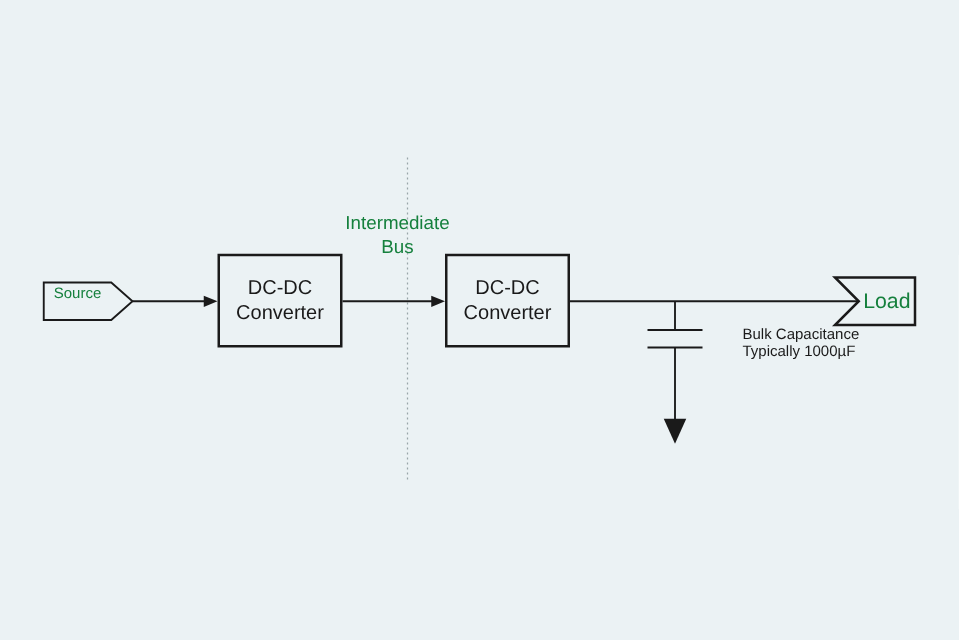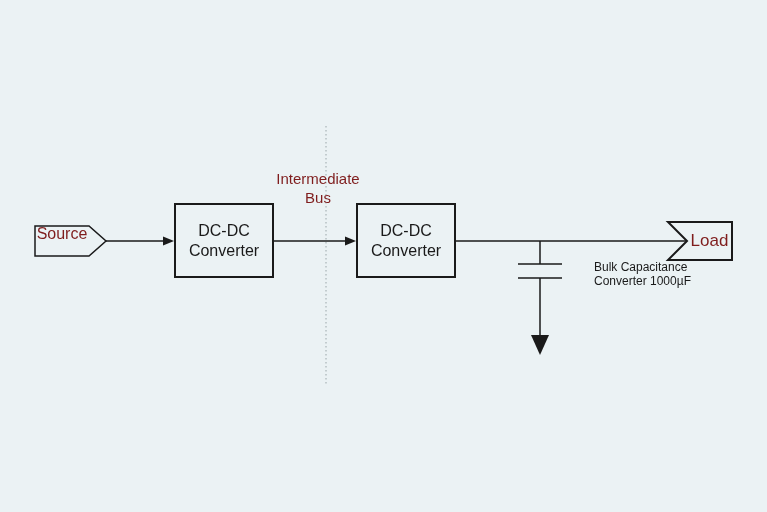--- a/index.html
+++ b/index.html
@@ -16,21 +16,21 @@
     background: #ebf2f4;
     overflow: hidden;
   }
   #shape-layer {
     position: absolute;
     left: 0;
     top: 0;
   }
   .label {
     position: absolute;
-    color: #7f1d1d;
+    color: #15803d;
     display: flex;
     align-items: center;
     justify-content: center;
     text-align: center;
   }
   .converter-box {
     position: absolute;
     box-sizing: border-box;
     width: 100px;
     height: 75px;
@@ -53,21 +53,21 @@
     width: 100px;
     height: 40px;
     font-size: 15px;
     line-height: 19px;
   }
   #source-label {
     left: 35px;
     top: 226px;
     width: 54px;
     height: 15px;
-    font-size: 16px;
+    font-size: 12px;
   }
   #load-label {
     left: 687px;
     top: 222px;
     width: 45px;
     height: 38px;
     font-size: 17px;
   }
   #capacitor-caption {
     position: absolute;
@@ -117,16 +117,16 @@
   </div>
 
   <div class="label" id="bus-label">Intermediate Bus</div>
 
   <div class="label" id="source-label">Source</div>
 
   <div class="label" id="load-label">Load</div>
 
   <div id="capacitor-caption">
     <div>Bulk Capacitance</div>
-    <div>Converter 1000µF</div>
+    <div>Typically 1000µF</div>
   </div>
 
 </div>
 
 </body></html>

